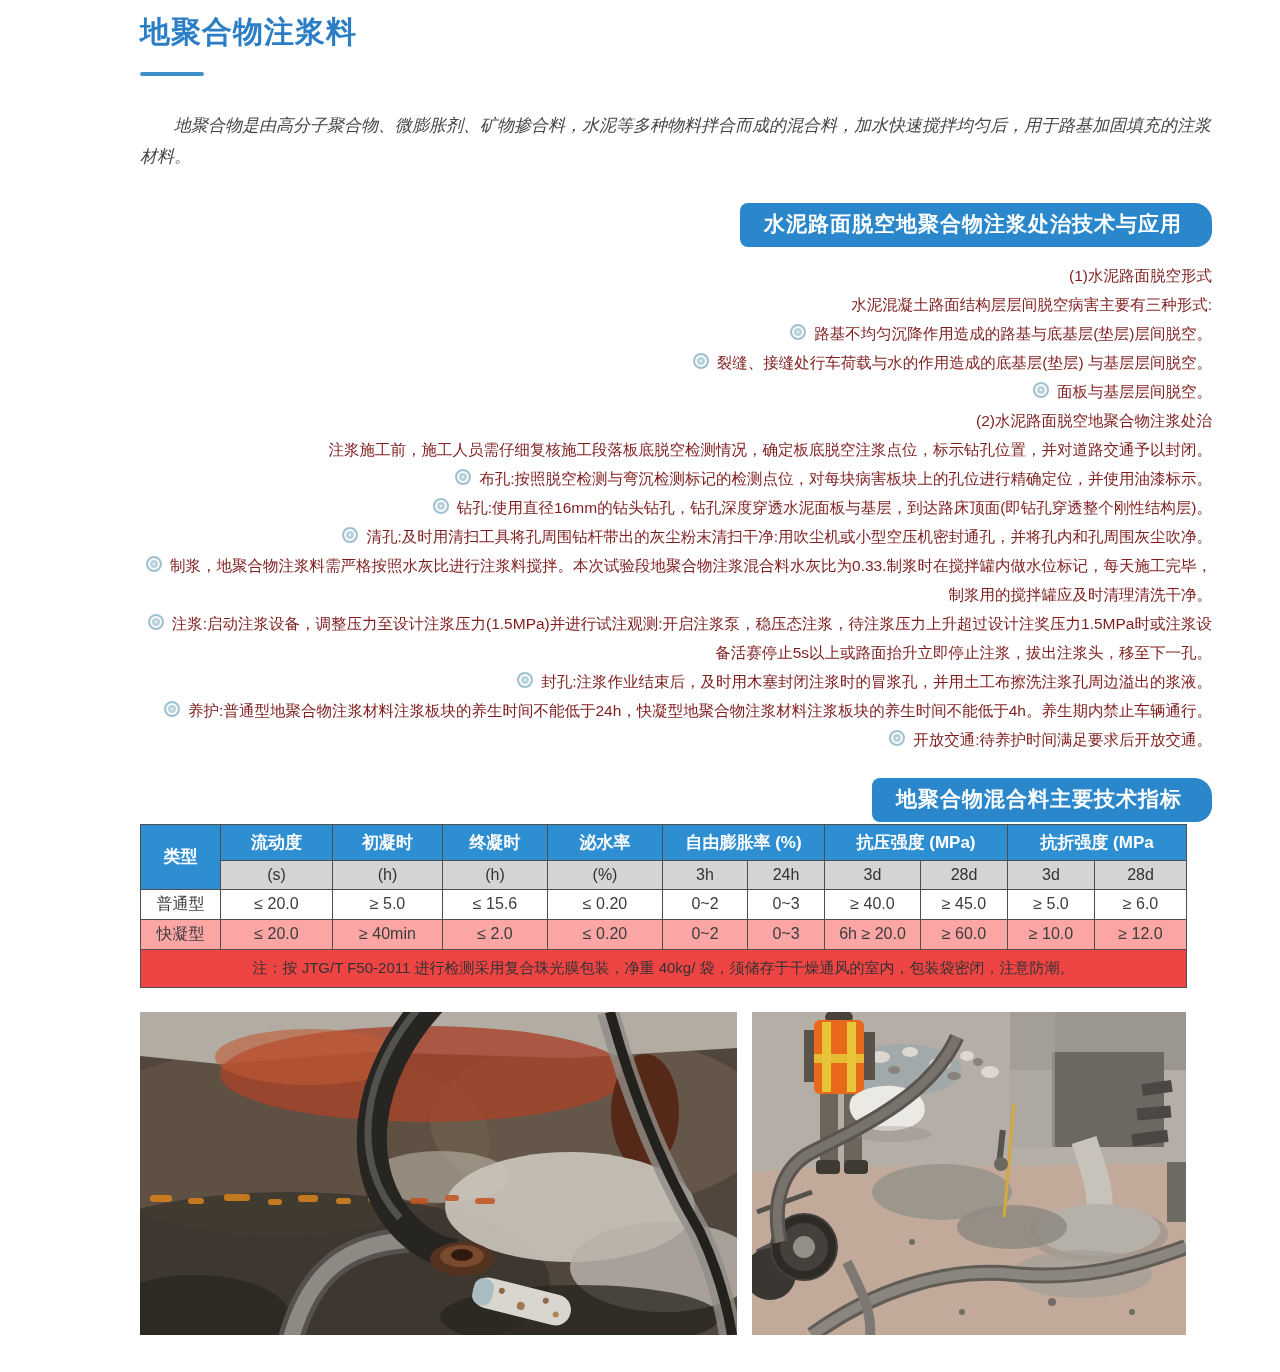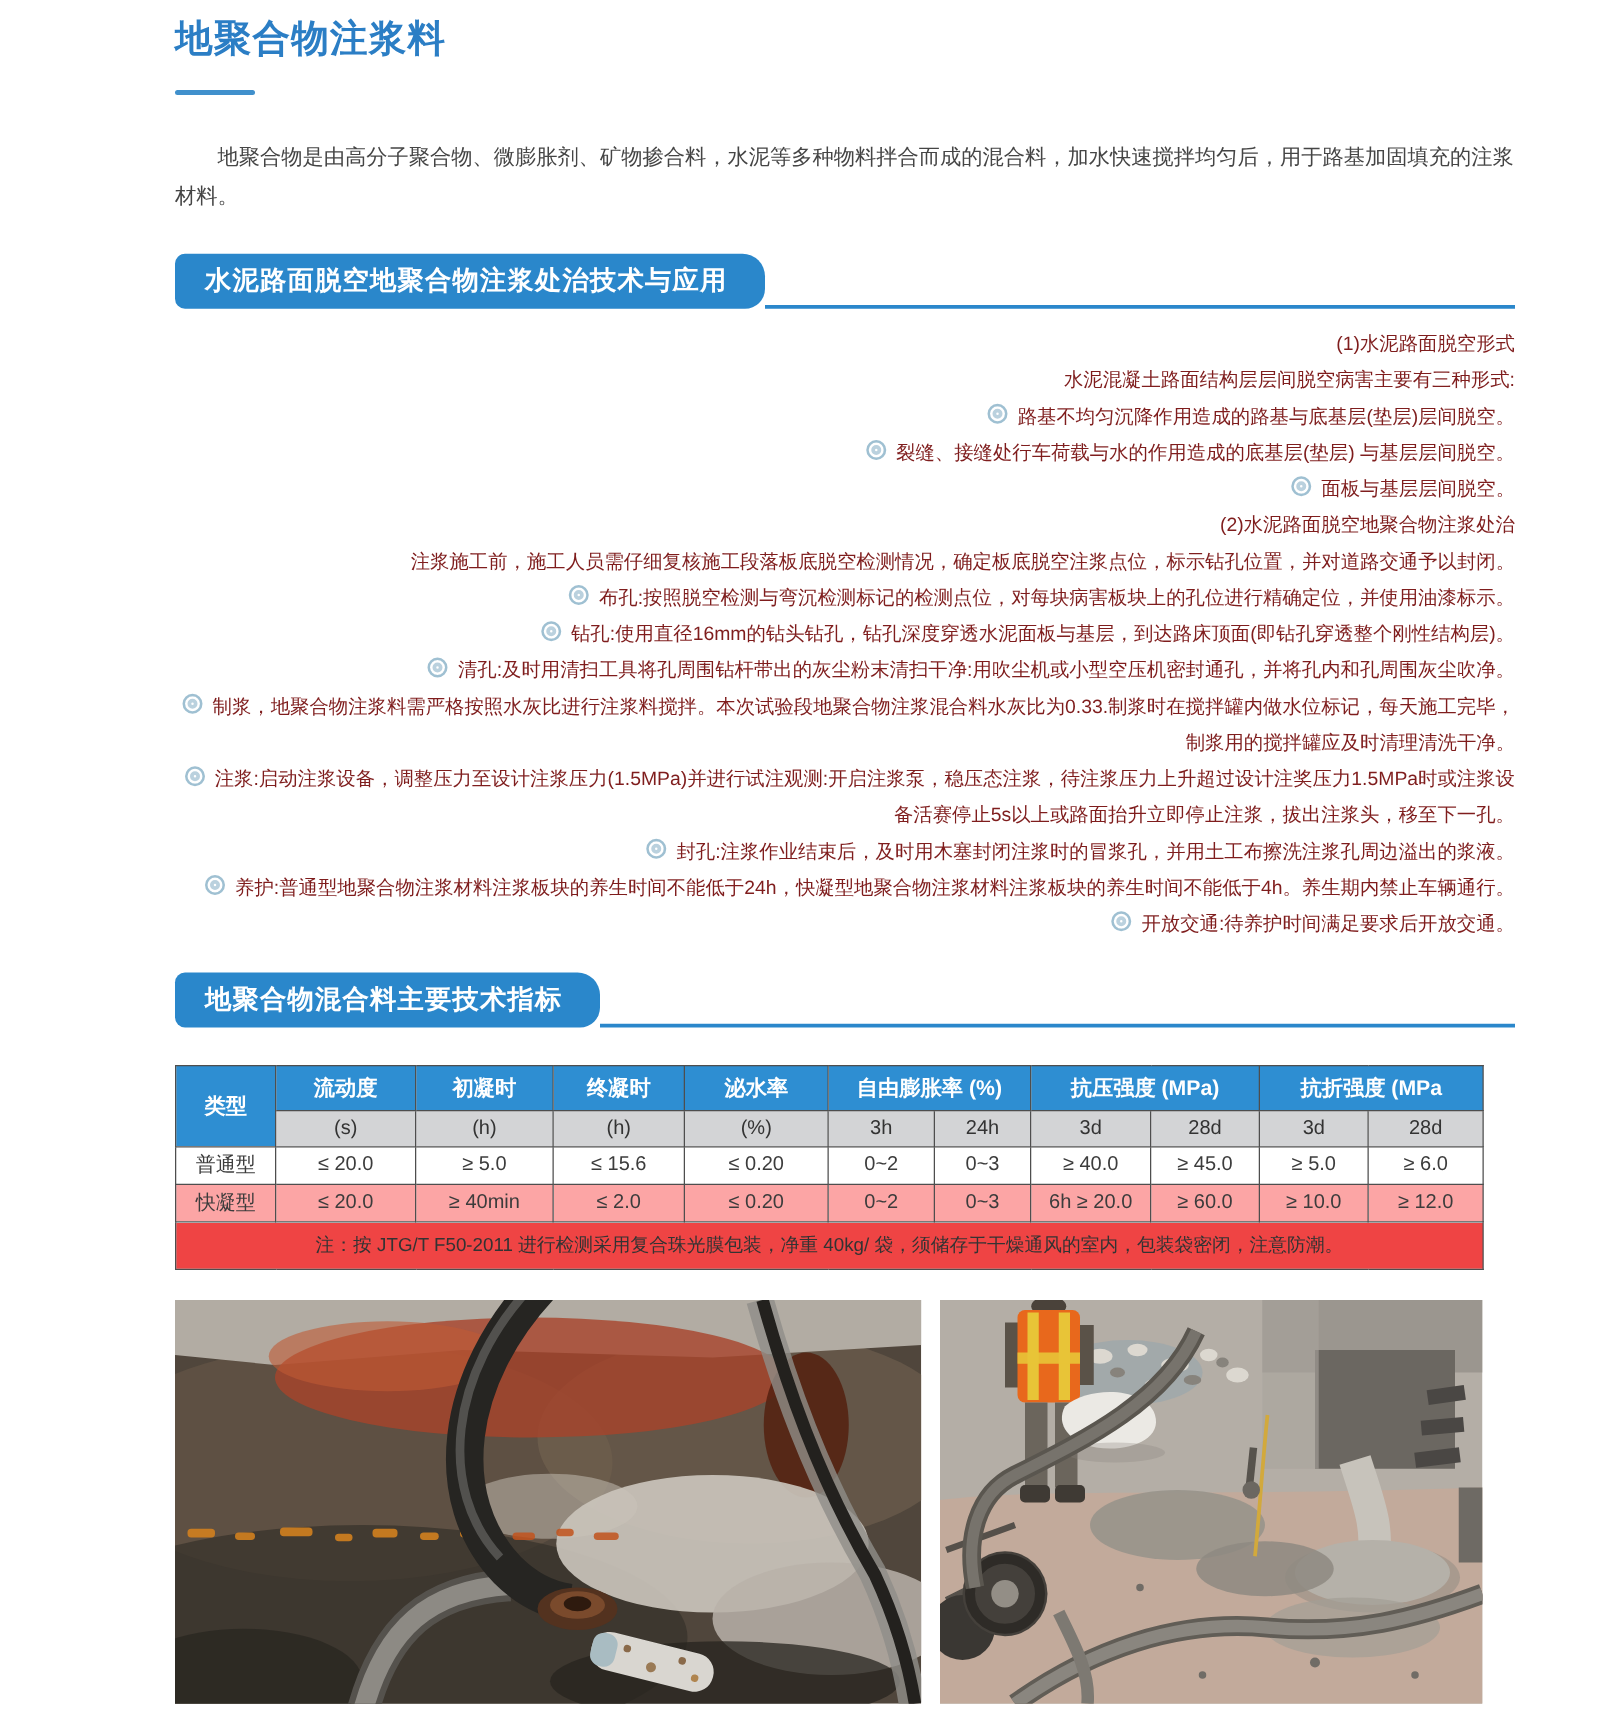--- a/index.html
+++ b/index.html
@@ -5,40 +5,40 @@
   html,body{margin:0;padding:0;}
   body{
     width:1280px;height:1372px;overflow:hidden;background:#ffffff;
     font-family:"Liberation Sans","DejaVu Sans",sans-serif;color:#3c3c3c;
   }
   .content{padding:14px 68px 0 140px;}
 
   .page-title{font-size:30px;font-weight:bold;color:#2b7ec5;margin:0;letter-spacing:1px;line-height:1.2;}
   .title-dash{width:64px;height:4px;background:#4090cc;border-radius:2px;margin-top:22px;}
 
-  .intro{margin:34px 0 0 0;font-size:17px;line-height:1.85;color:#454545;text-indent:2em;}
-
-  .banner-row{display:flex;align-items:flex-end;}
+  .intro{margin:34px 0 0 0;font-size:17px;line-height:1.85;color:#454545;text-indent:2em;font-style:italic;}
+
+  .banner-row{display:flex;align-items:flex-end;flex-direction:column;}
   .banner-row.first{margin-top:30px;}
   .banner-row.second{margin-top:24px;}
   .banner-box{
     background:#2a87cb;color:#ffffff;font-size:21px;font-weight:bold;
     padding:7px 30px 9px 24px;border-radius:8px 18px 16px 8px;letter-spacing:1px;white-space:nowrap;
   }
   .banner-line{flex:1;height:3px;background:#2a87cb;}
 
   .body-list{margin-top:14px;font-size:15.5px;line-height:29px;color:#7f1d1d;text-align:right;}
   .body-list p{margin:0;}
   .ring{
     display:inline-block;width:12px;height:12px;border-radius:50%;
     border:2px solid #9fc0d2;box-shadow:inset 0 0 0 2px #ffffff, inset 0 0 0 5px #bad1de;
     vertical-align:-1px;margin-right:8px;
   }
 
-  .spec-table{border-collapse:collapse;table-layout:fixed;width:1046px;margin-top:30px;font-size:16px;}
+  .spec-table{border-collapse:collapse;table-layout:fixed;width:1046px;margin-top:2px;font-size:16px;}
   .spec-table th,.spec-table td{border:1px solid #4e4e4e;text-align:center;padding:4px 2px;font-weight:normal;overflow:hidden;}
   .spec-table .th-blue{background:#2e8ed2;color:#ffffff;font-weight:bold;font-size:17px;padding:6px 2px;}
   .spec-table .sub{background:#d3d4d6;color:#333333;padding:5px 2px;}
   .spec-table .row-gray td{background:#fca5a5;}
   .spec-table .note-cell{font-size:15px;color:#333333;padding:9px 6px;background:#ef4444;}
 
   .photos{display:flex;gap:15px;margin-top:24px;}
   .photos figure{margin:0;line-height:0;}
   .photos svg{display:block;}
 </style>

